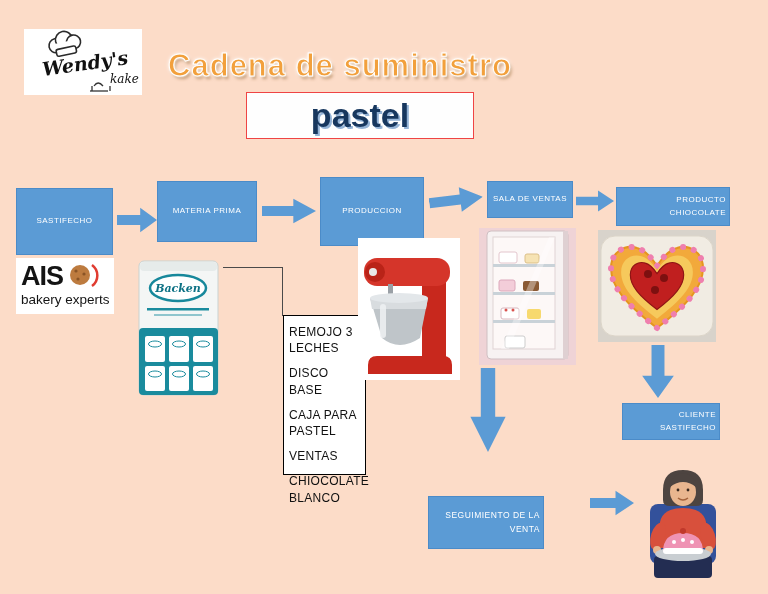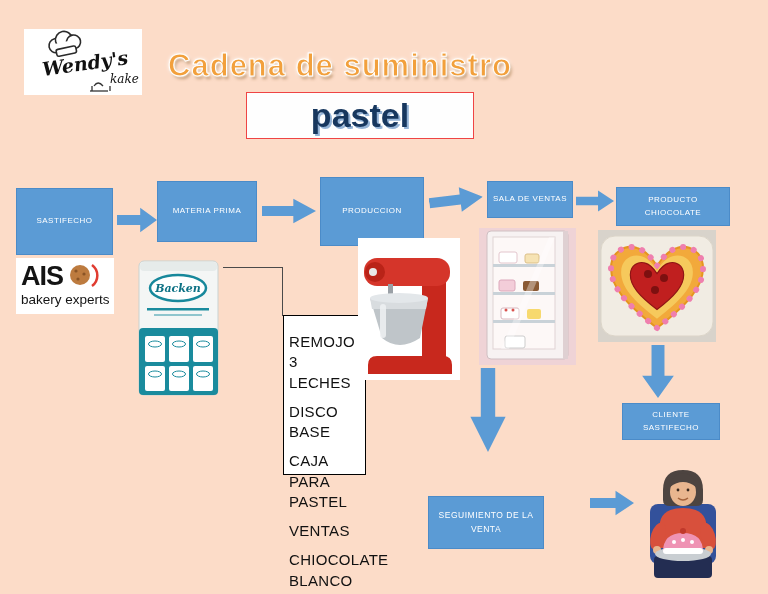--- a/index.html
+++ b/index.html
@@ -18,21 +18,21 @@
   }
   .title2-box {
     position:absolute; left:246px; top:92px; width:228px; height:47px;
     background:#fefefe; border:1px solid #ef4444;
     display:flex; align-items:center; justify-content:center;
   }
   .title2 { font-size:34px; font-weight:bold; color:#17375e; text-shadow:2px 2px 0 #94b3d6; }
   
   .node {
     position:absolute; background:#5b9bd5; border:1px solid #4b8bc8; color:#fff;
-    display:flex; align-items:center; justify-content:center; text-align:center;
+    display:flex; align-items:center; justify-content:center; text-align:right;
     font-size:8px; letter-spacing:.5px; line-height:1.6; padding:3px;
   }
   #n-prov    { left:16px;  top:188px; width:97px;  height:67px; }
   #n-mat     { left:157px; top:181px; width:100px; height:61px; }
   #n-prod    { left:320px; top:177px; width:104px; height:69px; }
   #n-sala    { left:487px; top:181px; width:86px;  height:37px; }
   #n-term    { left:616px; top:187px; width:114px; height:39px; }
   #n-cliente { left:622px; top:403px; width:98px; height:37px; }
   #n-seg     { left:428px; top:474px; width:116px; height:53px; font-size:8.5px;margin-top:22px; }
   
@@ -55,22 +55,22 @@
   #ph-cake  { left:598px; top:230px; width:118px; height:112px; }
   #ph-woman { left:630px; top:460px; width:106px; height:120px; }
   .ph svg { display:block; width:100%; height:100%; }
   
   .line { position:absolute; background:#4a4a4a; }
   #ln-h { left:223px; top:267px; width:60px; height:1px; }
   #ln-v { left:282px; top:267px; width:1px;  height:49px; }
   
   .mat-box {
     position:absolute; left:283px; top:315px; width:83px; height:160px;
-    background:#fff; border:1px solid #000; padding:16px 5px;
-    font-size:15px; color:#111; letter-spacing:.3px;
+    background:#fff; border:1px solid #000; padding:8px 5px;
+    font-size:12px; color:#111; letter-spacing:.3px;
   }
   .mat-box .item { margin-bottom:9px; line-height:1.35; }
 </style>
 </head>
 <body>
 
 <div class="canvas">
 
   <div class="logo-box">
     <svg viewBox="0 0 118 66">

